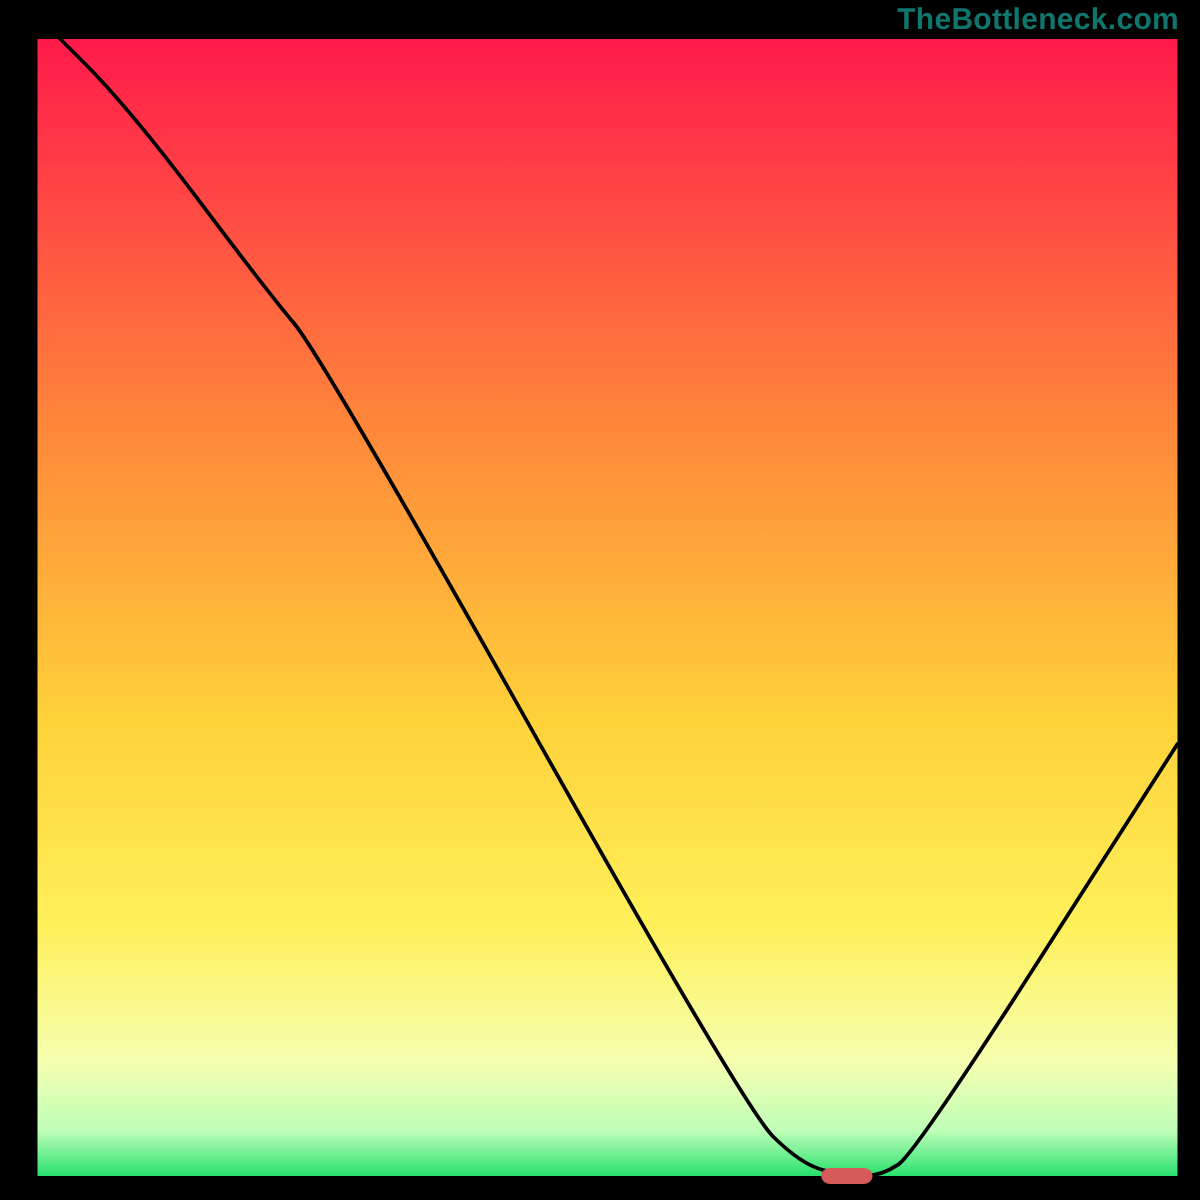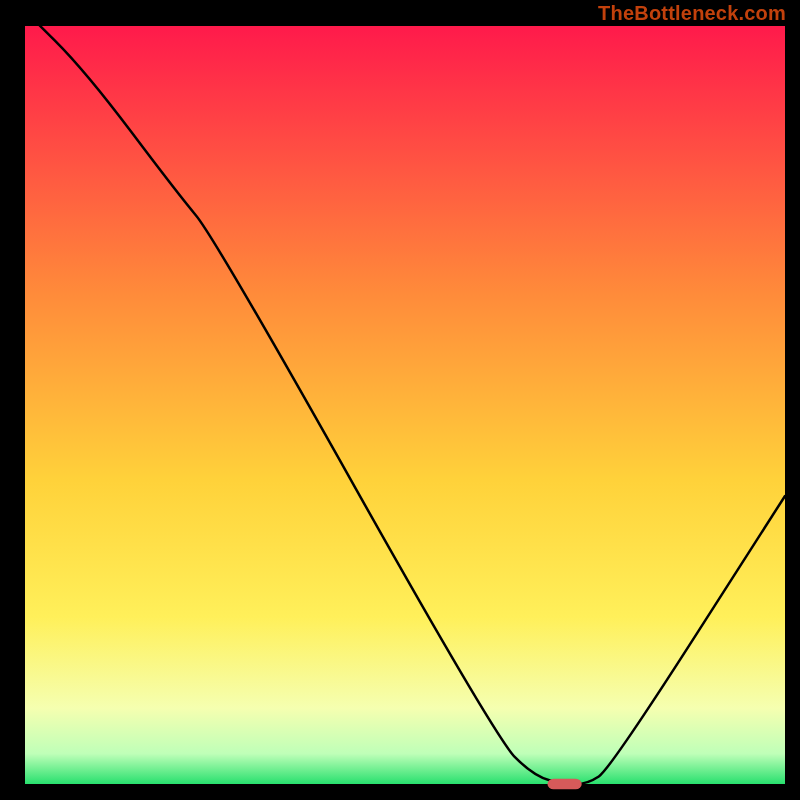--- a/index.html
+++ b/index.html
@@ -15,21 +15,21 @@
     position: absolute;
     top: 0;
     left: 0;
     width: 800px;
     height: 800px;
   }
   .watermark {
     position: absolute;
     top: 2px;
     right: 14px;
-    color: #c2410c;
+    color: #0f766e;
     font-size: 20px;
     font-weight: 600;
     letter-spacing: 0.2px;
   }
   svg { display: block; }
 </style>
 </head>
 <body>
 
 <div class="frame">

